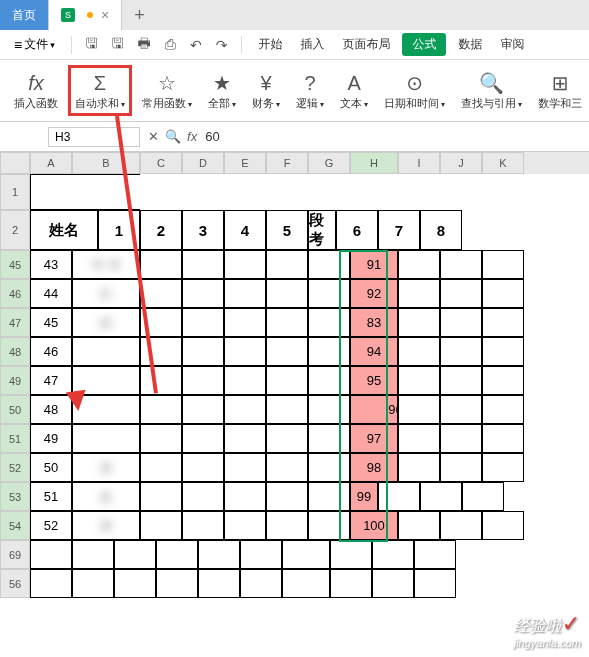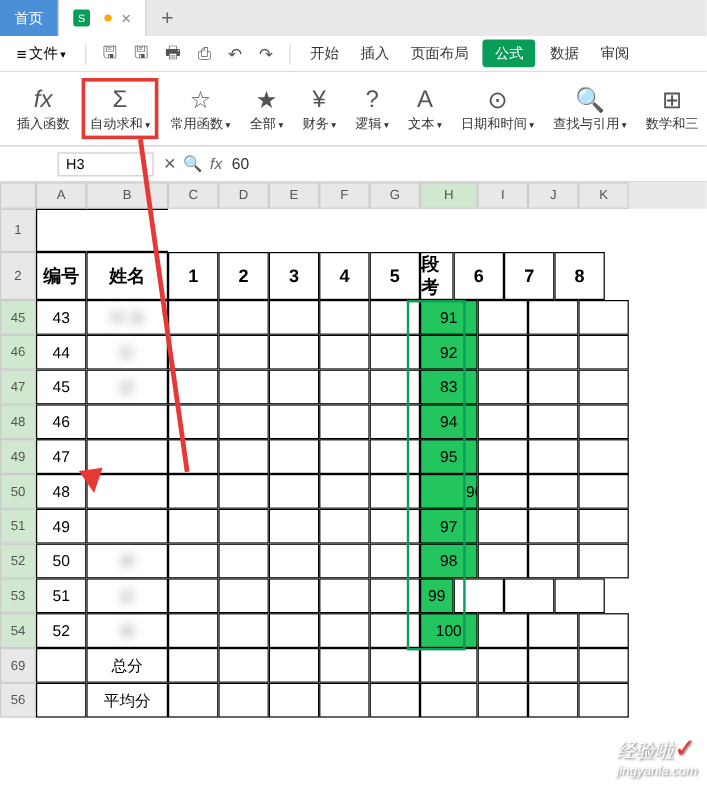--- a/index.html
+++ b/index.html
@@ -24,36 +24,36 @@
     .ribbon-tab.active { background: #0a9d58; color: #fff; border-radius: 3px; padding: 3px 10px; }
     
     .toolbar { height: 62px; display: flex; align-items: center; padding: 4px 8px; gap: 4px; border-bottom: 1px solid #ccc; }
     .tool-group { display: flex; flex-direction: column; align-items: center; padding: 2px 6px; cursor: pointer; }
     .tool-icon { font-size: 20px; color: #555; height: 26px; display: flex; align-items: center; }
     .tool-label { font-size: 11px; color: #333; white-space: nowrap; }
     .tool-dd { font-size: 8px; margin-left: 2px; }
     .red-box { border: 3px solid #e53935; padding: 2px 4px; }
     
     .formula-bar { height: 30px; display: flex; align-items: center; padding: 0 8px; border-bottom: 1px solid #ccc; gap: 8px; }
-    .cell-ref { width: 80px; height: 20px; border: 1px solid #ccc; font-size: 12px; padding: 0 6px; margin-left: 40px; }
+    .cell-ref { width: 92px; height: 20px; border: 1px solid #ccc; font-size: 12px; padding: 0 6px; margin-left: 40px; }
     .fx-icons { display: flex; gap: 6px; font-size: 13px; color: #666; }
     .fx-input { font-size: 13px; color: #333; }
     
     .sheet { position: relative; }
     .col-headers { display: flex; height: 22px; background: #e8e8e8; }
     .row-header { width: 30px; background: #e8e8e8; border: 1px solid #ccc; font-size: 11px; display: flex; align-items: center; justify-content: center; color: #555; }
     .col-header { border: 1px solid #ccc; font-size: 11px; display: flex; align-items: center; justify-content: center; color: #555; }
     .col-header.active { background: #d0e8d0; }
     .corner { width: 30px; border: 1px solid #ccc; }
     
     .row { display: flex; }
     .row-header.active { background: #d0e8d0; }
     .cell { border: 1px solid #000; font-size: 13px; display: flex; align-items: center; justify-content: center; background: #fff; height: 29px; }
     .cell.header-cell { font-weight: bold; font-size: 15px; }
-    .cell.selected-col { background: #22c55e; }
+    .cell.selected-col { background: #fca5a5; }
     .title-row { height: 36px; }
     .title-cell { height: 36px; font-size: 18px; font-weight: bold; }
     .blur { filter: blur(4px); color: #999; }
     
     .sel-range { position: absolute; border: 2px solid #0a9d58; pointer-events: none; }
     
     .arrow { position: absolute; pointer-events: none; z-index: 100; }
     .arrow-line { position: absolute; background: #e53935; width: 4px; transform-origin: top center; }
     .arrow-head { position: absolute; width: 0; height: 0; border-left: 10px solid transparent; border-right: 10px solid transparent; border-top: 20px solid #e53935; }
     
@@ -168,21 +168,20 @@
   </div>
 
   <div class="row title-row">
     <div class="row-header" style="height:36px">1</div>
     <div class="cell title-cell" style="width:42px;border-right:none"></div>
     <div class="cell title-cell" style="width:68px;border-left:none;border-right:none"></div>
   </div>
 
   <div class="row">
     <div class="row-header" style="height:40px">2</div>
-    <div class="cell header-cell" style="width:42px;height:40px">编号</div>
     <div class="cell header-cell" style="width:68px;height:40px">姓名</div>
     <div class="cell header-cell" style="width:42px;height:40px">1</div>
     <div class="cell header-cell" style="width:42px;height:40px">2</div>
     <div class="cell header-cell" style="width:42px;height:40px">3</div>
     <div class="cell header-cell" style="width:42px;height:40px">4</div>
     <div class="cell header-cell" style="width:42px;height:40px">5</div>
     <div class="cell header-cell" style="width:28px;height:40px">段考</div>
     <div class="cell header-cell" style="width:42px;height:40px">6</div>
     <div class="cell header-cell" style="width:42px;height:40px">7</div>
     <div class="cell header-cell" style="width:42px;height:40px">8</div>
@@ -339,35 +338,33 @@
         <div class="cell selected-col" style="width: 48px;">100</div>
         <div class="cell" style="width: 42px;"></div>
         <div class="cell" style="width: 42px;"></div>
         <div class="cell" style="width: 42px;"></div>
       </div>
     </div>
   <div id="footer-rows">
       <div class="row">
         <div class="row-header">69</div>
         <div class="cell" style="width: 42px;"></div>
-        <div class="cell" style="width: 68px;">总分</div>
         <div class="cell" style="width: 42px;"></div>
         <div class="cell" style="width: 42px;"></div>
         <div class="cell" style="width: 42px;"></div>
         <div class="cell" style="width: 42px;"></div>
         <div class="cell" style="width: 42px;"></div>
         <div class="cell" style="width: 48px;"></div>
         <div class="cell" style="width: 42px;"></div>
         <div class="cell" style="width: 42px;"></div>
         <div class="cell" style="width: 42px;"></div>
       </div>
       <div class="row">
         <div class="row-header">56</div>
         <div class="cell" style="width: 42px;"></div>
-        <div class="cell" style="width: 68px;">平均分</div>
         <div class="cell" style="width: 42px;"></div>
         <div class="cell" style="width: 42px;"></div>
         <div class="cell" style="width: 42px;"></div>
         <div class="cell" style="width: 42px;"></div>
         <div class="cell" style="width: 42px;"></div>
         <div class="cell" style="width: 48px;"></div>
         <div class="cell" style="width: 42px;"></div>
         <div class="cell" style="width: 42px;"></div>
         <div class="cell" style="width: 42px;"></div>
       </div>

